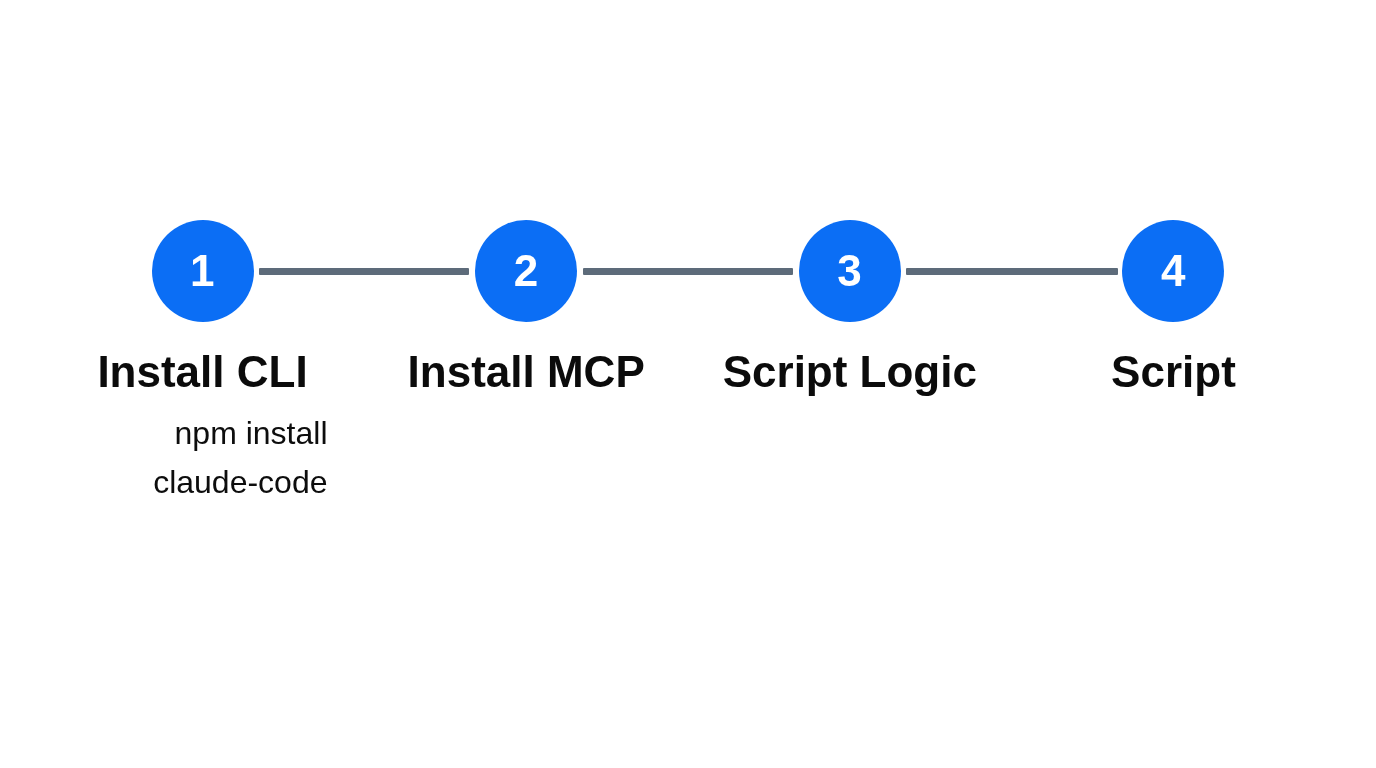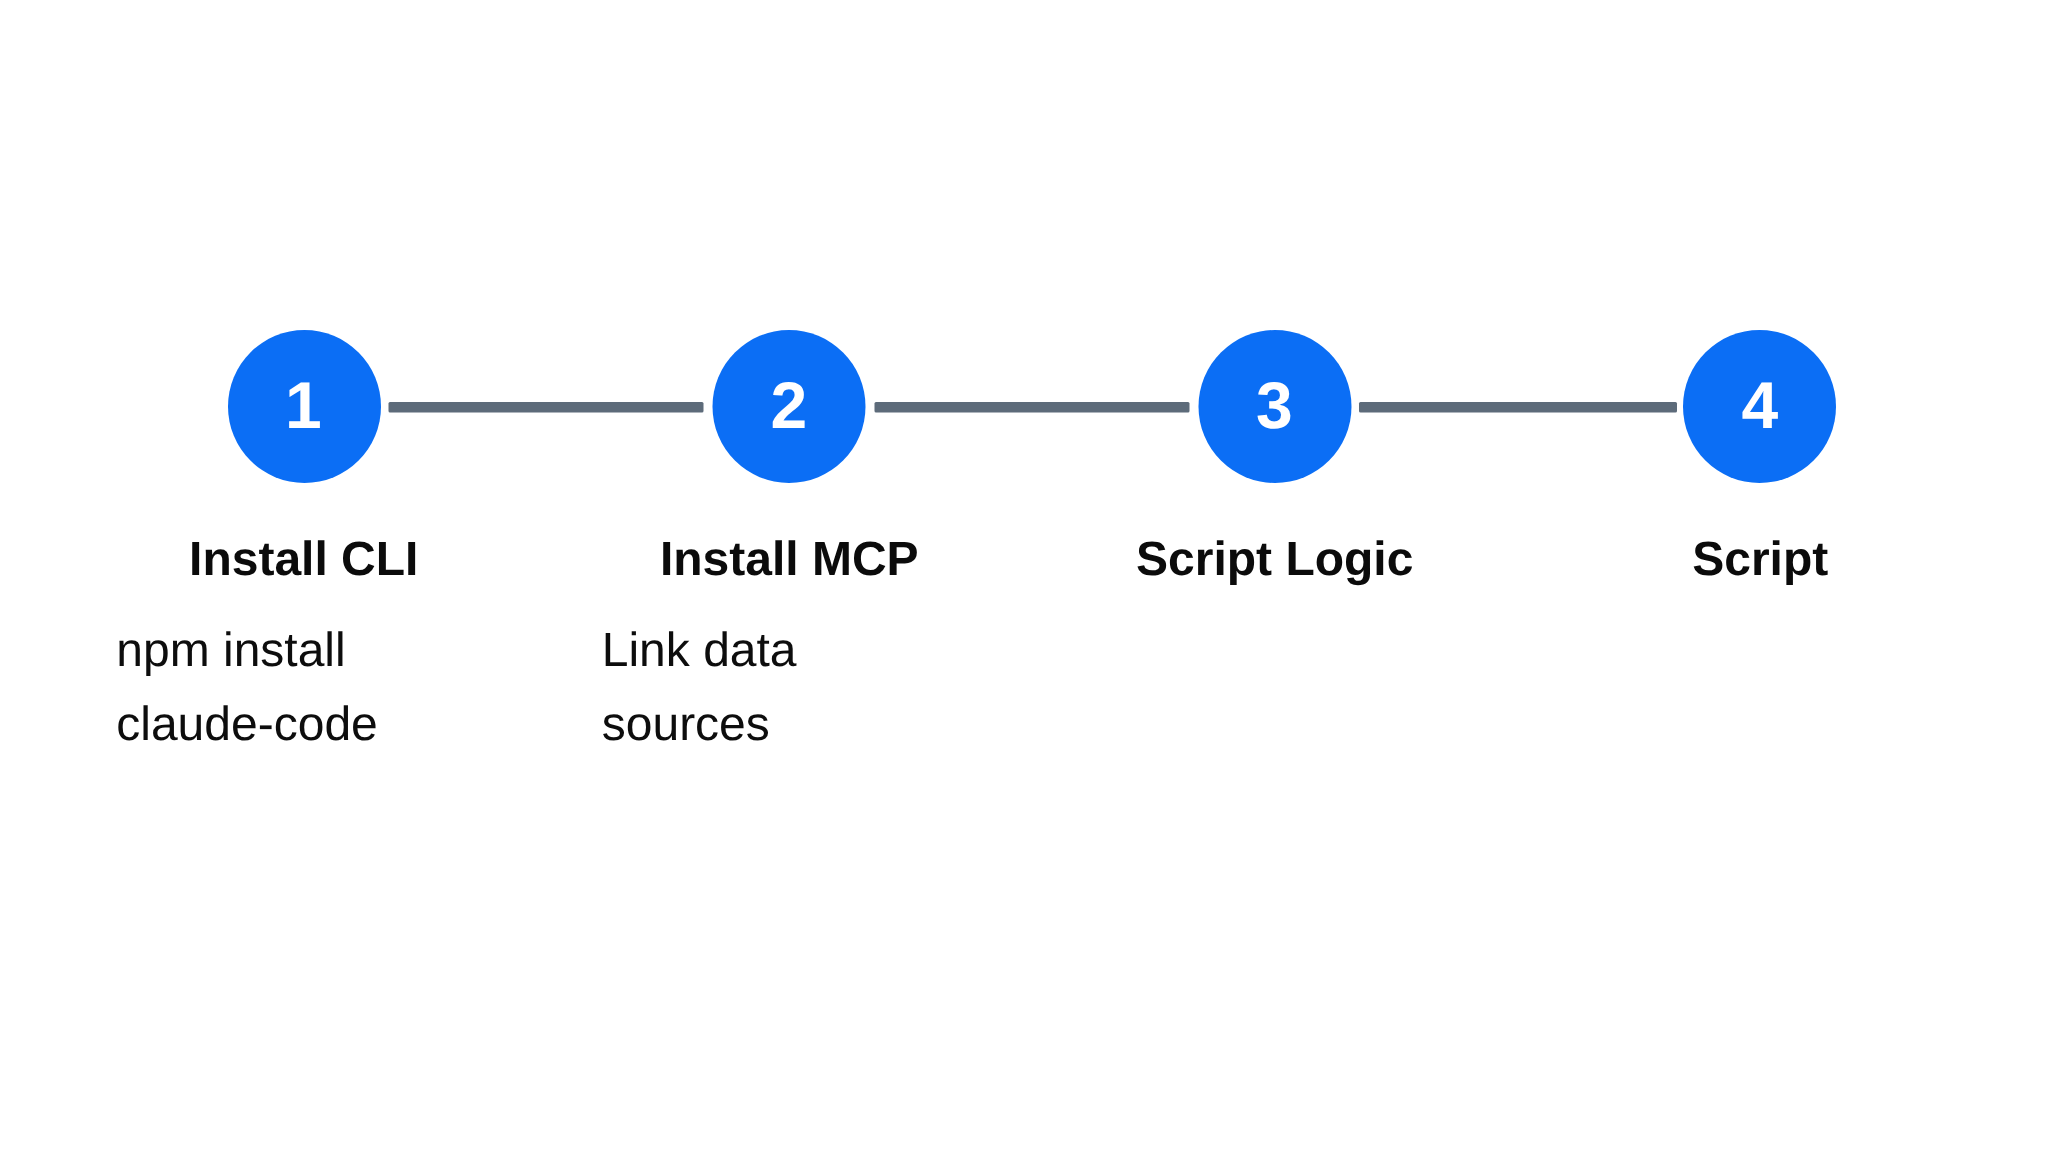--- a/index.html
+++ b/index.html
@@ -77,35 +77,35 @@
     top: 268px;
     z-index: 1;
   }
   .connector-1 { left: 259px;  width: 210px; }
   .connector-2 { left: 583px;  width: 210px; }
   .connector-3 { left: 906px;  width: 212px; }
 
   
   .step-title {
     margin-top: 29px;
-    font-size: 32px;
+    font-size: 44px;
     font-weight: bold;
     color: #0b0b0b;
     line-height: 42px;
     text-align: center;
     white-space: nowrap;
   }
 
   .step-desc {
     margin-top: 16px;
     font-size: 32px;
     font-weight: normal;
     color: #0d0d0d;
     line-height: 49px;
-    text-align: left;
+    text-align: right;
     max-width: 250px;
   }
 </style>
 </head>
 <body>
 
 <div id="diagram">
 
   <div class="connector connector-1"></div>
   <div class="connector connector-2"></div>
@@ -119,21 +119,20 @@
       </div>
       <div class="step-title">Install CLI</div>
       <div class="step-desc">npm install claude-code</div>
     </div>
 
     <div class="step">
       <div class="badge">
         <span class="badge-number">2</span>
       </div>
       <div class="step-title">Install MCP</div>
-      <div class="step-desc">Link data sources</div>
     </div>
 
     <div class="step">
       <div class="badge">
         <span class="badge-number">3</span>
       </div>
       <div class="step-title">Script Logic</div>
     </div>
 
     <div class="step">

